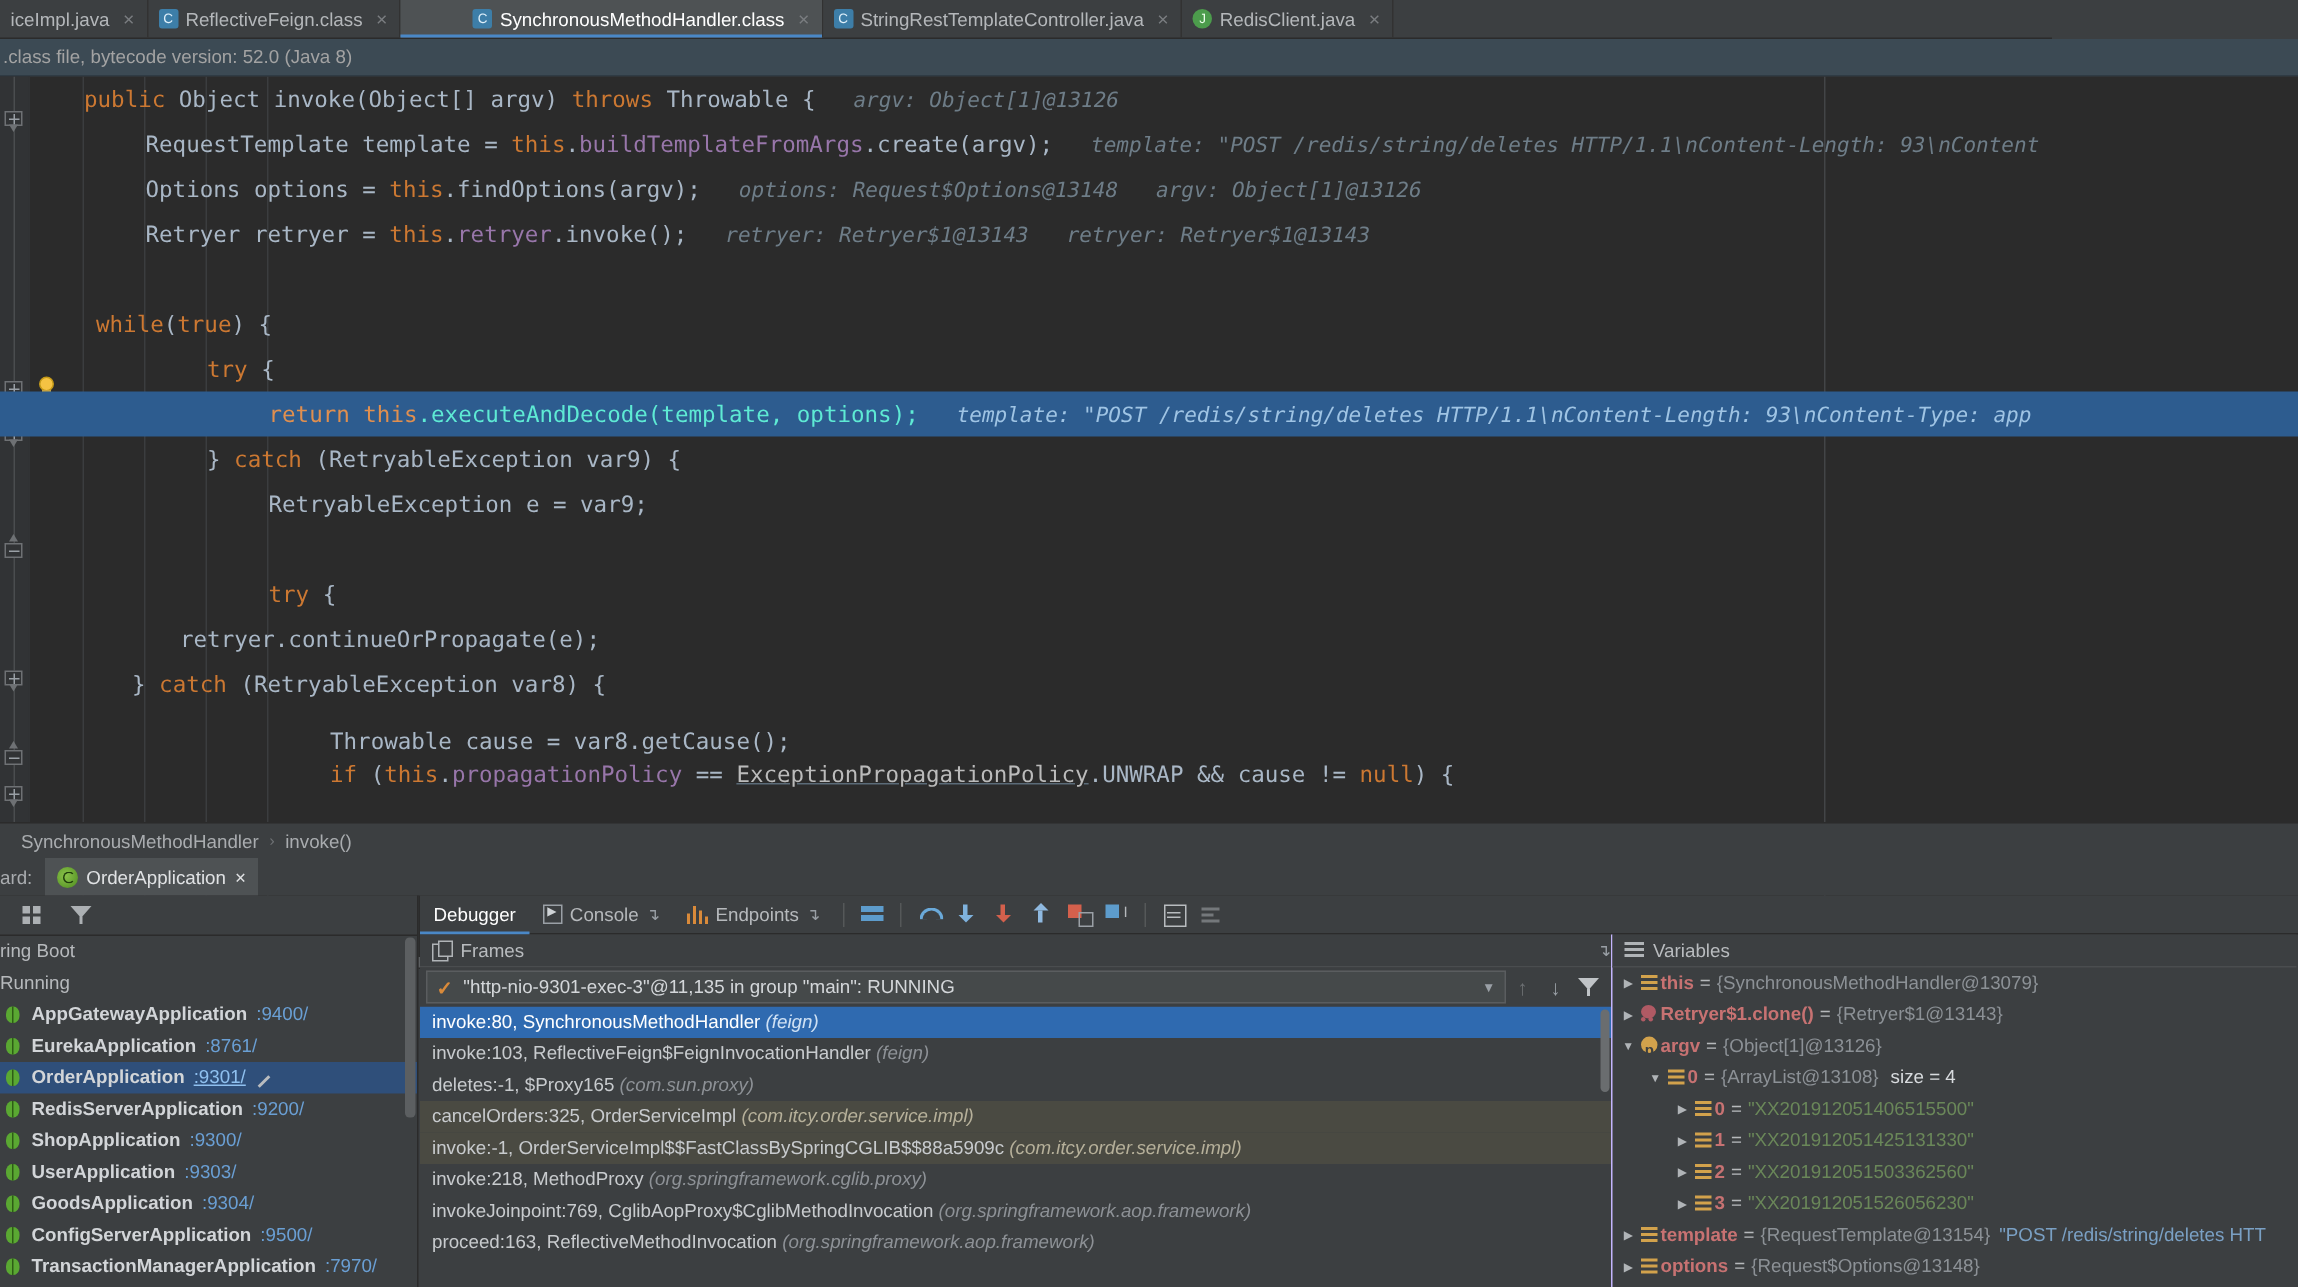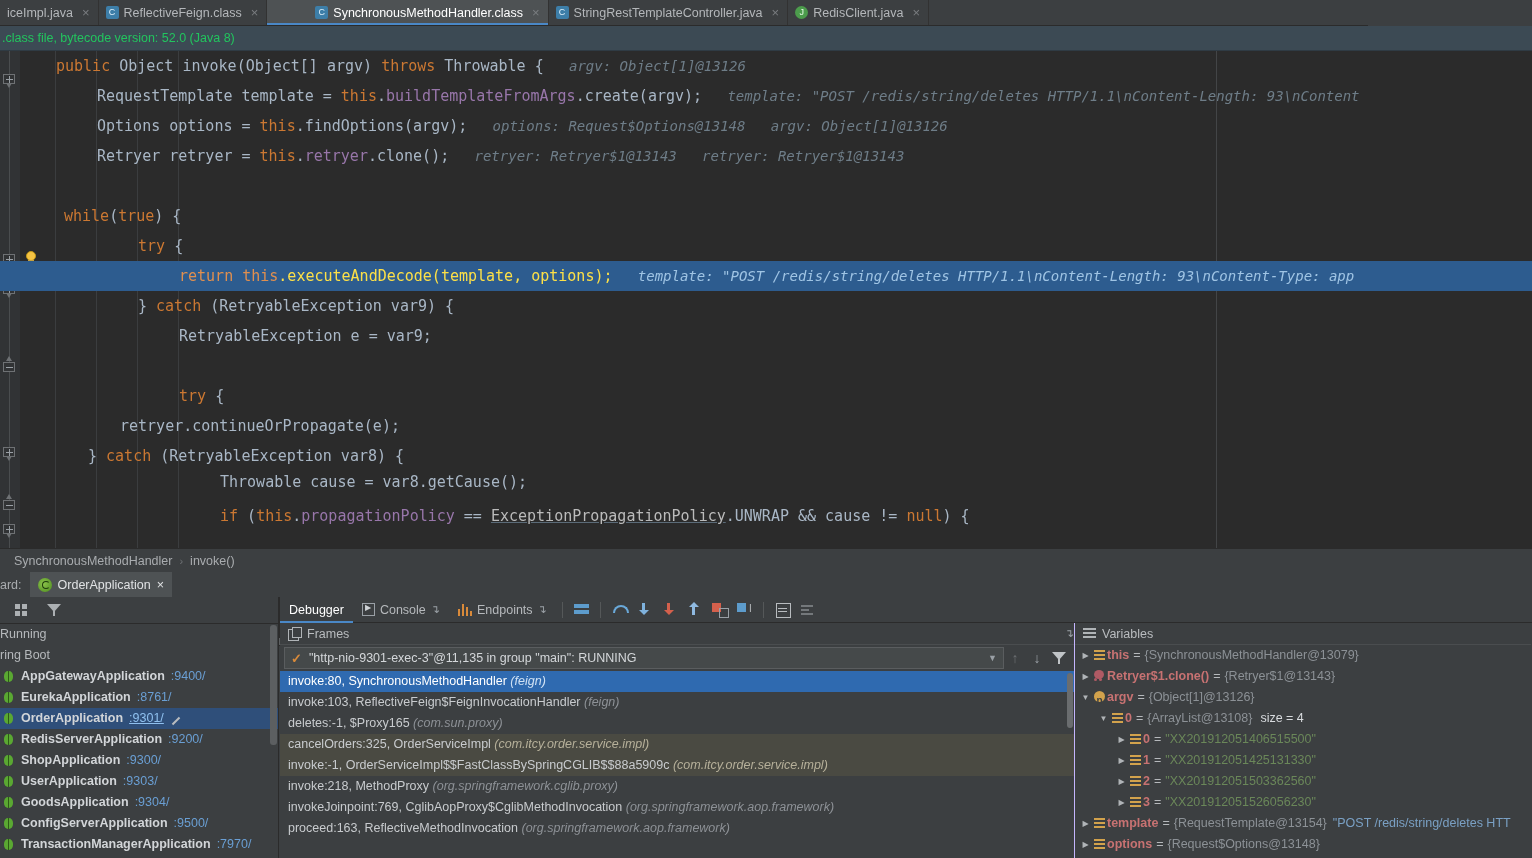--- a/index.html
+++ b/index.html
@@ -42,21 +42,21 @@
   }
   .ticon.jav { background: #4c9c4c; border-radius: 50%; }
   .ticon.jav::after {
     content: "J"; position: absolute; inset: 0; color: #eaffea;
     font-size: 9px; line-height: 13px; text-align: center;
   }
 
   
   .notice {
     position: absolute; left: 0; top: 26px; width: 1532px; height: 25px;
-    background: #3c4a54; color: #22c55e; font-size: 12.5px;
+    background: #3c4a54; color: #a3a3a3; font-size: 12.5px;
     display: flex; align-items: center; padding-left: 2px;
     border-bottom: 1px solid #2f3b44;
   }
 
   
   .editor {
     position: absolute; left: 0; top: 51px; width: 1532px; height: 595px;
     background: #2b2b2b; overflow: hidden;
   }
   .gutter {
@@ -113,21 +113,21 @@
   }
   .cline.hl { background: #2d5c8f; }
 
   .kw   { color: #cc7832; }
   .txt  { color: #a9b7c6; }
   .typ  { color: #a9b7c6; }
   .fld  { color: #9876aa; }
   .hint { color: #6e7d88; font-style: italic; font-size: 14px; }
   .cline.hl .hint { color: #9fc4e4; }
   .cline.hl .kw { color: #e08f4f; }
-  .cline.hl .txt { color: #fde047; }
+  .cline.hl .txt { color: #5eead4; }
   .under { text-decoration: underline; text-decoration-color: #5b6b78; }
 
   .vline {
     position: absolute; top: 0; bottom: 0; width: 1px; background: #3b3d3f;
   }
   .rightrule { position: absolute; left: 1216px; top: 0; bottom: 0; width: 1px; background: #434547; }
 
   .hscroll {
     position: absolute; left: 28px; bottom: 1px; height: 7px; width: 1105px;
     background: #5c5f61; border-radius: 3px;
@@ -508,32 +508,32 @@
     </div>
     <div class="vline" style="left:55px"></div>
     <div class="vline" style="left:96px"></div>
     <div class="vline" style="left:137px"></div>
     <div class="vline" style="left:178px"></div>
     <div class="rightrule"></div>
     <div class="codearea" id="codearea">
         <div class="cline" style="top: 0px; padding-left: 56px;"><span class="kw">public </span><span class="typ">Object </span><span class="txt">invoke</span><span class="txt">(</span><span class="typ">Object</span><span class="txt">[] argv) </span><span class="kw">throws </span><span class="typ">Throwable </span><span class="txt">{</span><span class="hint">   argv: Object[1]@13126</span></div>
         <div class="cline" style="top: 30px; padding-left: 97px;"><span class="typ">RequestTemplate </span><span class="txt">template = </span><span class="kw">this</span><span class="txt">.</span><span class="fld">buildTemplateFromArgs</span><span class="txt">.create(argv);</span><span class="hint">   template: "POST /redis/string/deletes HTTP/1.1\nContent-Length: 93\nContent</span></div>
         <div class="cline" style="top: 60px; padding-left: 97px;"><span class="typ">Options </span><span class="txt">options = </span><span class="kw">this</span><span class="txt">.findOptions(argv);</span><span class="hint">   options: Request$Options@13148   argv: Object[1]@13126</span></div>
-        <div class="cline" style="top: 90px; padding-left: 97px;"><span class="typ">Retryer </span><span class="txt">retryer = </span><span class="kw">this</span><span class="txt">.</span><span class="fld">retryer</span><span class="txt">.clone();</span><span class="hint">   retryer: Retryer$1@13143   retryer: Retryer$1@13143</span></div>
+        <div class="cline" style="top: 90px; padding-left: 97px;"><span class="typ">Retryer </span><span class="txt">retryer = </span><span class="kw">this</span><span class="txt">.</span><span class="fld">retryer</span><span class="txt">.invoke();</span><span class="hint">   retryer: Retryer$1@13143   retryer: Retryer$1@13143</span></div>
         <div class="cline" style="top: 120px; padding-left: 56px;"></div>
         <div class="cline" style="top: 150px; padding-left: 64px;"><span class="kw">while</span><span class="txt">(</span><span class="kw">true</span><span class="txt">) {</span></div>
         <div class="cline" style="top: 180px; padding-left: 138px;"><span class="kw">try </span><span class="txt">{</span></div>
         <div class="cline hl" style="top: 210px; padding-left: 179px;"><span class="kw">return </span><span class="kw">this</span><span class="txt">.executeAndDecode(template, options);</span><span class="hint">   template: "POST /redis/string/deletes HTTP/1.1\nContent-Length: 93\nContent-Type: app</span></div>
         <div class="cline" style="top: 240px; padding-left: 138px;"><span class="txt">} </span><span class="kw">catch </span><span class="txt">(RetryableException var9) {</span></div>
         <div class="cline" style="top: 270px; padding-left: 179px;"><span class="typ">RetryableException </span><span class="txt">e = var9;</span></div>
         <div class="cline" style="top: 300px; padding-left: 56px;"></div>
         <div class="cline" style="top: 330px; padding-left: 179px;"><span class="kw">try </span><span class="txt">{</span></div>
         <div class="cline" style="top: 360px; padding-left: 120px;"><span class="txt">retryer.continueOrPropagate(e);</span></div>
         <div class="cline" style="top: 390px; padding-left: 88px;"><span class="txt">} </span><span class="kw">catch </span><span class="txt">(RetryableException var8) {</span></div>
-        <div class="cline" style="top: 416px; padding-left: 220px;"><span class="typ">Throwable </span><span class="txt">cause = var8.getCause();</span></div>
+        <div class="cline" style="top: 428px; padding-left: 220px;"><span class="typ">Throwable </span><span class="txt">cause = var8.getCause();</span></div>
         <div class="cline" style="top: 450px; padding-left: 220px;"><span class="kw">if </span><span class="txt">(</span><span class="kw">this</span><span class="txt">.</span><span class="fld">propagationPolicy</span><span class="txt"> == </span><span class="under">ExceptionPropagationPolicy</span><span class="txt">.UNWRAP &amp;&amp; cause != </span><span class="kw">null</span><span class="txt">) {</span></div>
       </div>
     <div class="hscroll"></div>
   </div>
 
   <div class="breadcrumb">
     <span>SynchronousMethodHandler</span>
     <span class="sep">›</span>
     <span>invoke()</span>
   </div>
@@ -552,24 +552,24 @@
       <span class="icn icn-group">
           <i></i>
           <i></i>
           <i></i>
           <i></i>
         </span>
       <span class="icn icn-filter"></span>
     </div>
     <div class="svc-list" id="svclist">
       <div class="svc-row svc-root">
+        <span>ring Boot</span>
+      </div>
+      <div class="svc-row svc-root">
         <span>Running</span>
-      </div>
-      <div class="svc-row svc-root">
-        <span>ring Boot</span>
       </div>
     <div class="svc-row">
           <span class="bug"></span>
           <span class="label">AppGatewayApplication</span>
           <span class="port">:9400/</span>
         </div>
         <div class="svc-row">
           <span class="bug"></span>
           <span class="label">EurekaApplication</span>
           <span class="port">:8761/</span>

